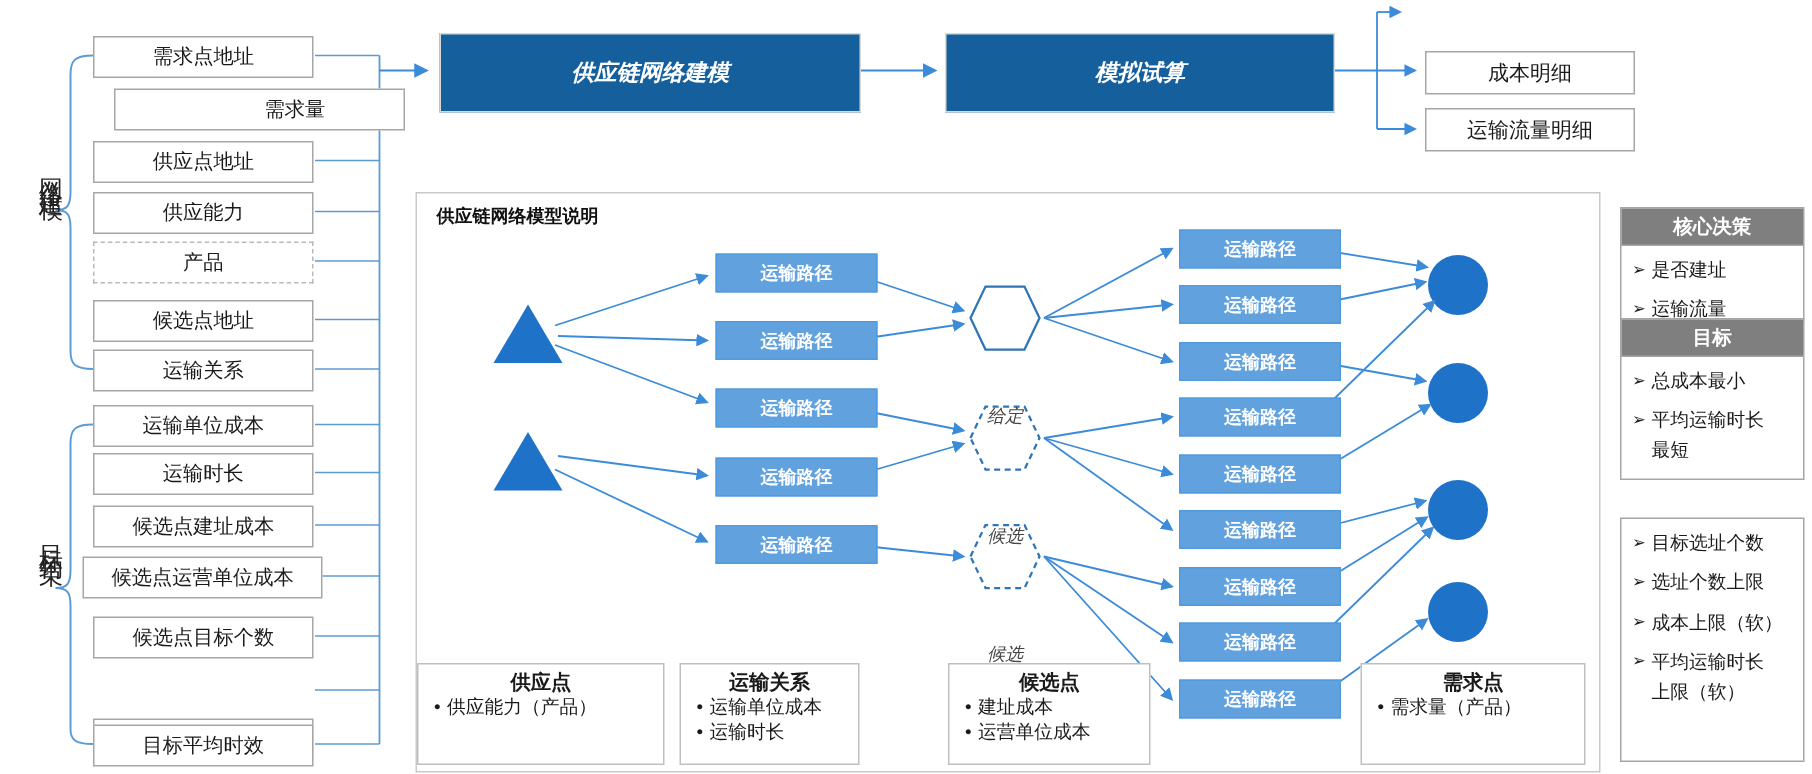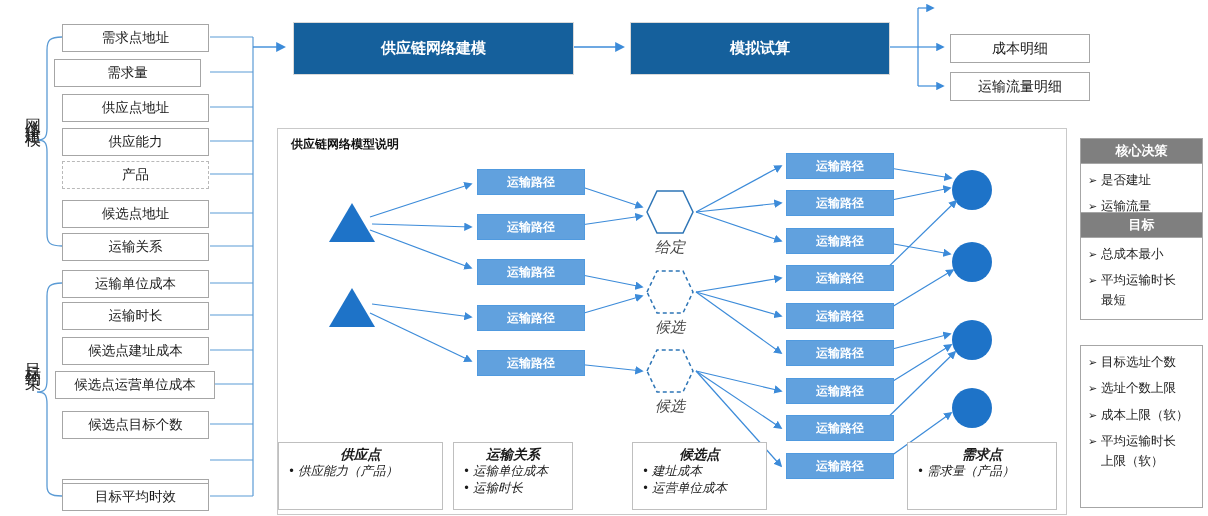--- a/index.html
+++ b/index.html
@@ -14,33 +14,33 @@
   #wires{position:absolute;left:0;top:0;z-index:1;}
   .layer2{position:absolute;inset:0;z-index:2;pointer-events:none;}
   
   .lbox{position:absolute;height:26px;background:#fff;border:1.5px solid var(--border-gray);
         display:flex;align-items:center;justify-content:center;font-size:13.5px;}
   .lbox.dashed{border:1.5px dashed #b9b9b9;}
   .vlabel{position:absolute;writing-mode:vertical-rl;letter-spacing:4px;font-size:16px;color:#222;}
   
   .flowbox{position:absolute;top:22px;height:51px;background:var(--dark-blue);color:#fff;
            font-weight:bold;font-size:15px;display:flex;align-items:center;justify-content:center;
-           border:1px solid #d9d9d9;}
+           border:1px solid #d9d9d9;font-style:italic;}
   .outbox{position:absolute;left:950px;width:138px;height:27px;background:#fff;
           border:1.5px solid var(--border-gray);display:flex;align-items:center;justify-content:center;font-size:14px;}
   
   .panelbg{position:absolute;left:277px;top:128px;width:788px;height:385px;background:#fff;
            border:1px solid var(--panel-border);z-index:0;}
   .paneltitle{position:absolute;left:291px;top:136px;font-size:12px;font-weight:bold;color:#111;}
   .tp{position:absolute;width:108px;height:26px;background:var(--light-blue);border:1px solid #509adf;
       color:#fff;font-weight:bold;font-size:12px;display:flex;align-items:center;justify-content:center;box-sizing:border-box;}
-  .hexlabel{position:absolute;width:50px;text-align:center;font-size:15px;font-style:italic;color:#444;}
+  .hexlabel{position:absolute;width:50px;text-align:center;font-size:12px;font-style:italic;color:#444;margin-top:31px;}
   
   .legend{position:absolute;top:442px;height:68px;background:#fff;border:1px solid #bfbfbf;
-          box-sizing:border-box;padding:3px 6px 0 6px;font-style:italic;}
+          box-sizing:border-box;padding:3px 6px 0 6px;}
   .legend-title{text-align:center;font-weight:bold;font-size:13.5px;line-height:17px;}
   .legend-row{display:flex;font-size:12.5px;line-height:16.5px;}
   .legend-dot{width:13px;text-align:center;flex:0 0 13px;}
   
   .rpanel{position:absolute;left:1080px;width:123px;background:#fff;border:1px solid var(--border-gray);box-sizing:border-box;}
   .rphead{height:24px;background:var(--header-gray);color:#ffffff;font-weight:bold;font-size:13px;
           display:flex;align-items:center;justify-content:center;border-bottom:1px solid var(--border-gray);}
   .rpbody{padding:7px 4px 4px 7px;}
   .rpitem{display:flex;margin:0 0 7px 0;font-size:12.5px;line-height:1.55;}
   .rpbullet{flex:0 0 13px;color:#222;font-size:11px;padding-top:1px;}
@@ -135,21 +135,21 @@
     <div class="flowbox" style="left:630px;width:258px;">模拟试算</div>
 
     <div class="outbox" style="top:34px;">成本明细</div>
     <div class="outbox" style="top:72px;">运输流量明细</div>
 
     <div class="paneltitle">供应链网络模型说明</div>
   </div>
 
   <div class="layer2" id="built">
       <div class="lbox" style="left: 62px; top: 24px; width: 145px;">需求点地址</div>
-      <div class="lbox" style="left: 54px; top: 59px; width: 145px;">需求量</div>
+      <div class="lbox" style="left: 76px; top: 59px; width: 145px; padding-left: 47px;">需求量</div>
       <div class="lbox" style="left: 62px; top: 94px; width: 145px;">供应点地址</div>
       <div class="lbox dashed" style="left: 62px; top: 161px; width: 145px;">产品</div>
       <div class="lbox" style="left: 62px; top: 128px; width: 145px;">供应能力</div>
       <div class="lbox" style="left: 62px; top: 200px; width: 145px;">候选点地址</div>
       <div class="lbox" style="left: 62px; top: 233px; width: 145px;">运输关系</div>
       <div class="lbox" style="left: 62px; top: 270px; width: 145px;">运输单位成本</div>
       <div class="lbox" style="left: 62px; top: 302px; width: 145px;">运输时长</div>
       <div class="lbox" style="left: 62px; top: 337px; width: 145px;">候选点建址成本</div>
       <div class="lbox" style="left: 55px; top: 371px; width: 158px;">候选点运营单位成本</div>
       <div class="lbox" style="left: 62px; top: 411px; width: 145px;">候选点目标个数</div>

